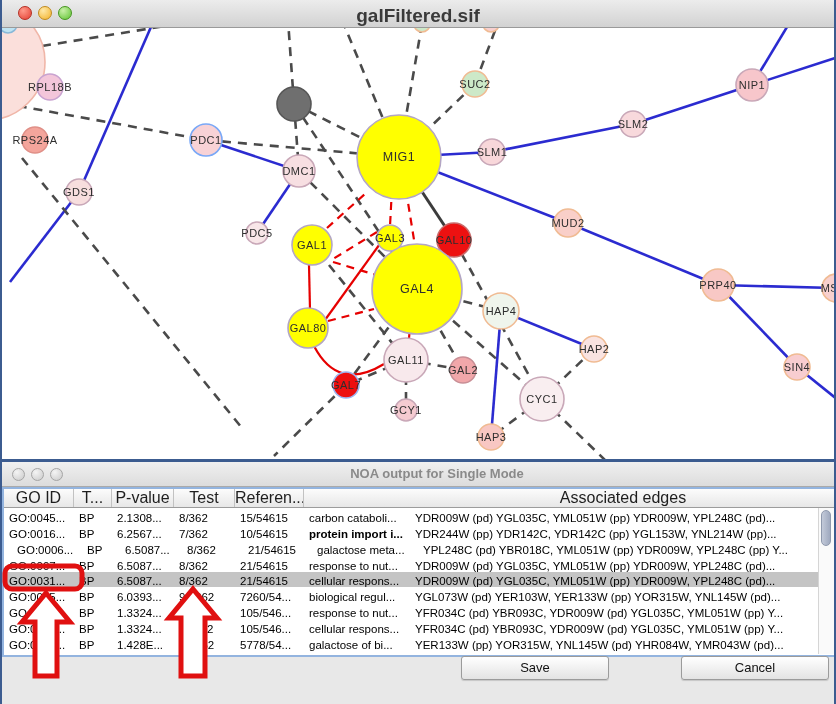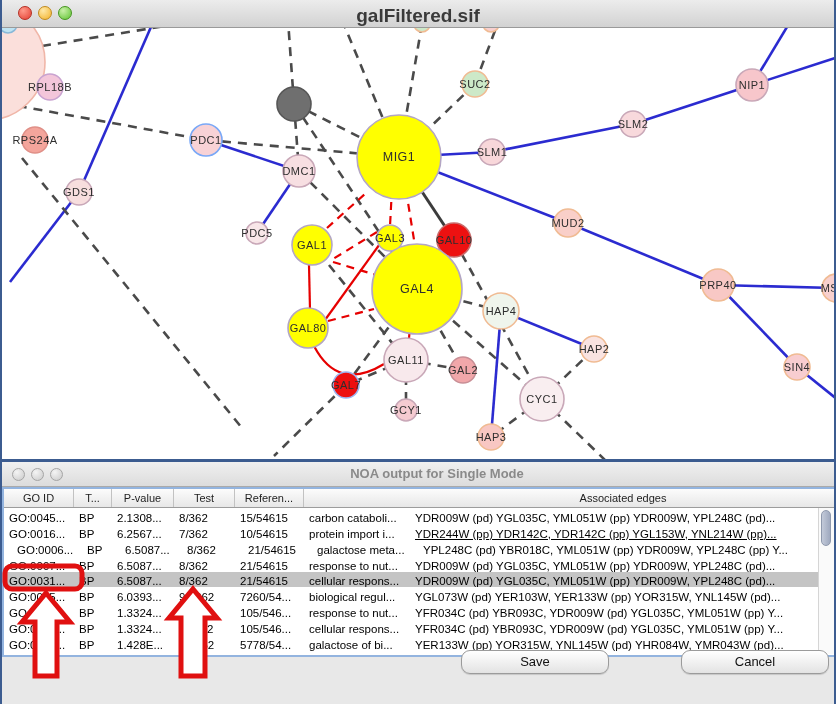--- a/index.html
+++ b/index.html
@@ -35,33 +35,33 @@
     background:linear-gradient(#f0f0f0,#dcdcdc);border-bottom:1px solid #aaa;box-sizing:border-box;}
   .panel-titlebar .title{position:absolute;left:0;right:0;top:4px;text-align:center;
     font-size:13px;font-weight:600;color:#8a8a8a;}
   .panel-titlebar .lights{left:10px;top:6px;}
   .panel-titlebar .light{width:13px;height:13px;}
   
   #table-wrap{position:absolute;left:0;top:25px;width:836px;height:170px;background:#fff;
     border:2px solid #93b4df;box-sizing:border-box;}
   #table-head{display:flex;height:19px;background:linear-gradient(#fcfcfc,#e7e7e7);
     border-bottom:1px solid #9c9c9c;box-sizing:border-box;}
-  .hcell{font-size:11px;color:#1e1e1e;text-align:center;line-height:18px;
+  .hcell{font-size:16px;color:#1e1e1e;text-align:center;line-height:18px;
     border-right:1px solid #c2c2c2;box-sizing:border-box;overflow:hidden;white-space:nowrap;flex:none;}
   #table-body{position:relative;}
   .trow{display:flex;height:15.9px;align-items:flex-end;}
   .trow.selected{background:#c4c4c4;}
   .tcell{font-size:11.5px;color:#000;padding-left:5px;box-sizing:border-box;
     overflow:hidden;white-space:nowrap;flex:none;}
   #vscroll{position:absolute;right:2px;top:19px;width:15px;height:146px;background:#fafafa;
     border-left:1px solid #d5d5d5;}
   #vscroll .thumb{position:absolute;left:2px;top:2px;width:10px;height:36px;border-radius:6px;
     background:linear-gradient(90deg,#c3cad9,#9fa9bf);border:1px solid #8f99ad;box-sizing:border-box;}
   
-  .btn{position:absolute;top:188px;width:146px;height:22px;border:1px solid #9b9b9b;border-radius:9px;
+  .btn{position:absolute;top:194px;width:146px;height:22px;border:1px solid #9b9b9b;border-radius:3px;
     background:linear-gradient(#ffffff,#e3e3e3);font-size:13px;color:#111;text-align:center;
     line-height:21px;box-shadow:0 1px 1px rgba(0,0,0,.15);}
   #save-btn{left:459px;}
   #cancel-btn{left:679px;}
   
   #annot{position:absolute;left:0;top:0;pointer-events:none;}
   .annot-stroke{stroke:var(--c-annot);stroke-width:5;fill:none;}
   .annot-arrow{stroke:var(--c-annot);stroke-width:5;fill:#fff;}
 </style>
 </head>
@@ -229,22 +229,22 @@
             <div class="tcell" style="width: 69px;">15/54615</div>
             <div class="tcell" style="width: 106px;">carbon cataboli...</div>
             <div class="tcell" style="width: 415px; flex: 1 1 0%;">YDR009W (pd) YGL035C, YML051W (pp) YDR009W, YPL248C (pd)...</div>
           </div>
           <div class="trow">
             <div class="tcell" style="width: 70px;">GO:0016...</div>
             <div class="tcell" style="width: 38px;">BP</div>
             <div class="tcell" style="width: 62px;">6.2567...</div>
             <div class="tcell" style="width: 61px;">7/362</div>
             <div class="tcell" style="width: 69px;">10/54615</div>
-            <div class="tcell" style="width: 106px;">protein import i...</div>
-            <div class="tcell" style="width: 415px; flex: 1 1 0%; text-decoration: underline;">YDR244W (pp) YDR142C, YDR142C (pp) YGL153W, YNL214W (pp)...</div>
+            <div class="tcell" style="width: 106px; font-weight: bold;">protein import i...</div>
+            <div class="tcell" style="width: 415px; flex: 1 1 0%;">YDR244W (pp) YDR142C, YDR142C (pp) YGL153W, YNL214W (pp)...</div>
           </div>
           <div class="trow">
             <div class="tcell" style="width: 70px; margin-left: 8px;">GO:0006...</div>
             <div class="tcell" style="width: 38px;">BP</div>
             <div class="tcell" style="width: 62px;">6.5087...</div>
             <div class="tcell" style="width: 61px;">8/362</div>
             <div class="tcell" style="width: 69px;">21/54615</div>
             <div class="tcell" style="width: 106px;">galactose meta...</div>
             <div class="tcell" style="width: 415px; flex: 1 1 0%;">YPL248C (pd) YBR018C, YML051W (pp) YDR009W, YPL248C (pp) Y...</div>
           </div>

